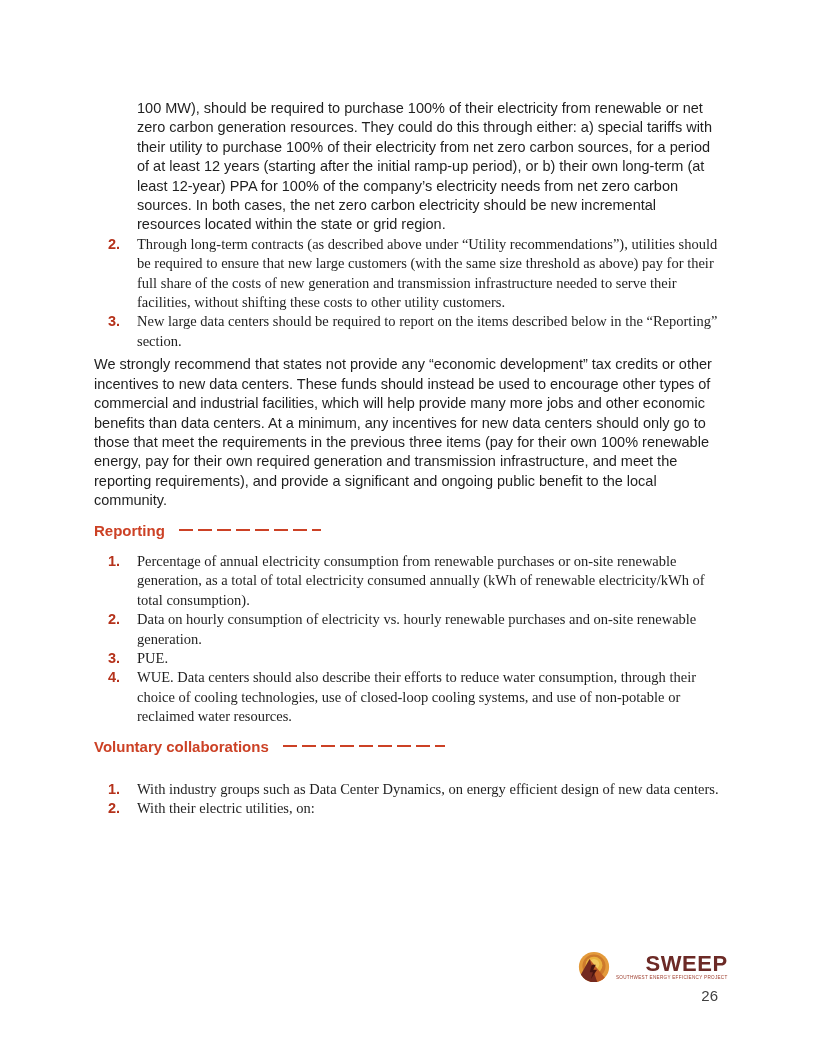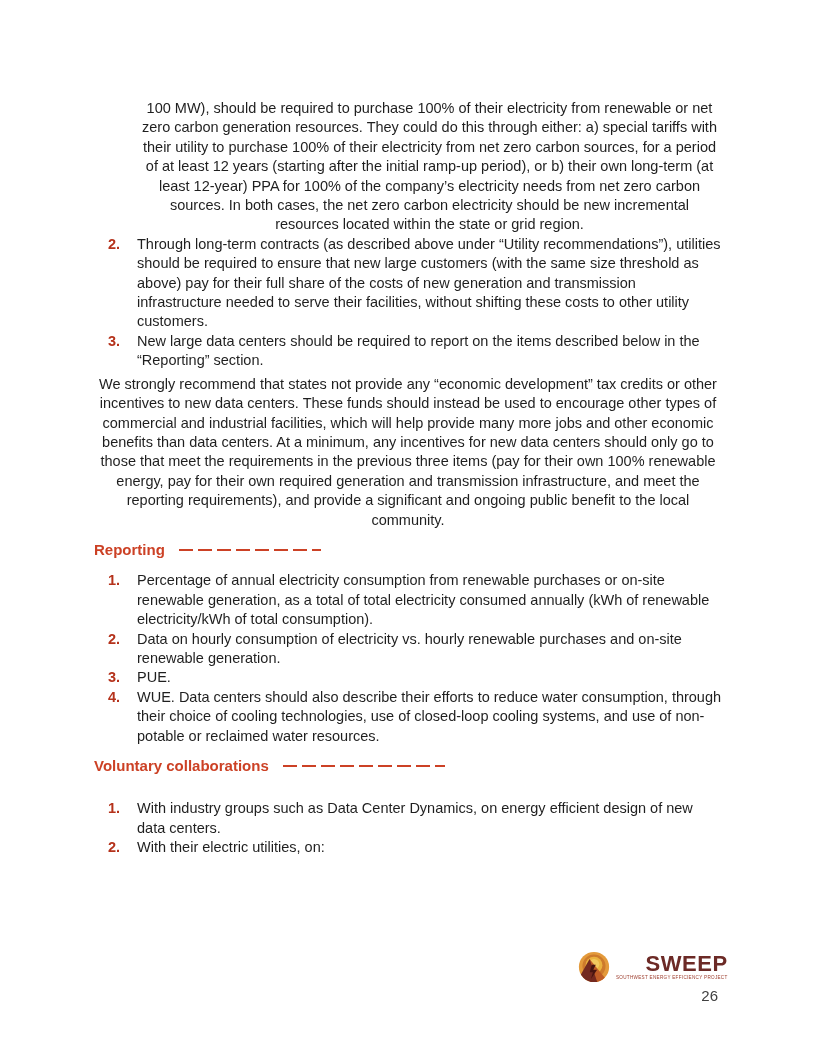--- a/index.html
+++ b/index.html
@@ -10,31 +10,31 @@
     margin: 0 auto;
     background: #ffffff;
     font-family: "Liberation Sans", sans-serif;
     font-size: 14.5px;
     line-height: 19.4px;
     color: #1f1f1f;
     box-sizing: border-box;
     padding: 99px 94px 0 94px;
     overflow: hidden;
   }
-  p { margin: 0; text-align: center; }
+  p { margin: 0; }
   .continuation { margin-left: 43px; }
   .oli { display: flex; }
   .oli .num {
     flex: 0 0 43px;
     box-sizing: border-box;
     padding-left: 14px;
     font-weight: bold;
     color: #b5321b;
   }
-  .oli .li-text { flex: 1; }
+  .oli .li-text { flex: 1; font-family: Liberation Serif, serif; }
   .para-incentives { margin-top: 4px; }
   .heading {
     display: flex;
     align-items: center;
     font-weight: bold;
     font-size: 15px;
     color: #cc4125;
   }
   .heading-reporting { margin-top: 10px; margin-bottom: 6px; }
   .heading-voluntary { margin-top: 10px; margin-bottom: 19px; }

